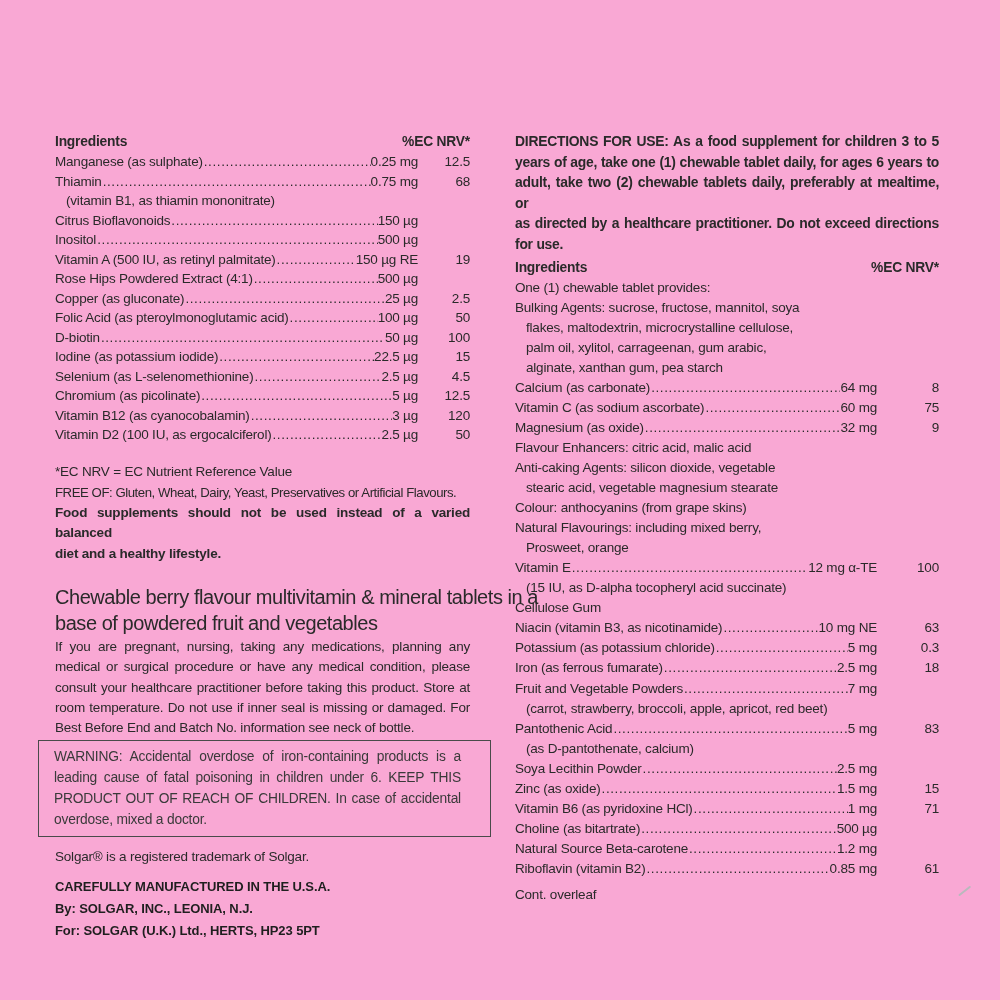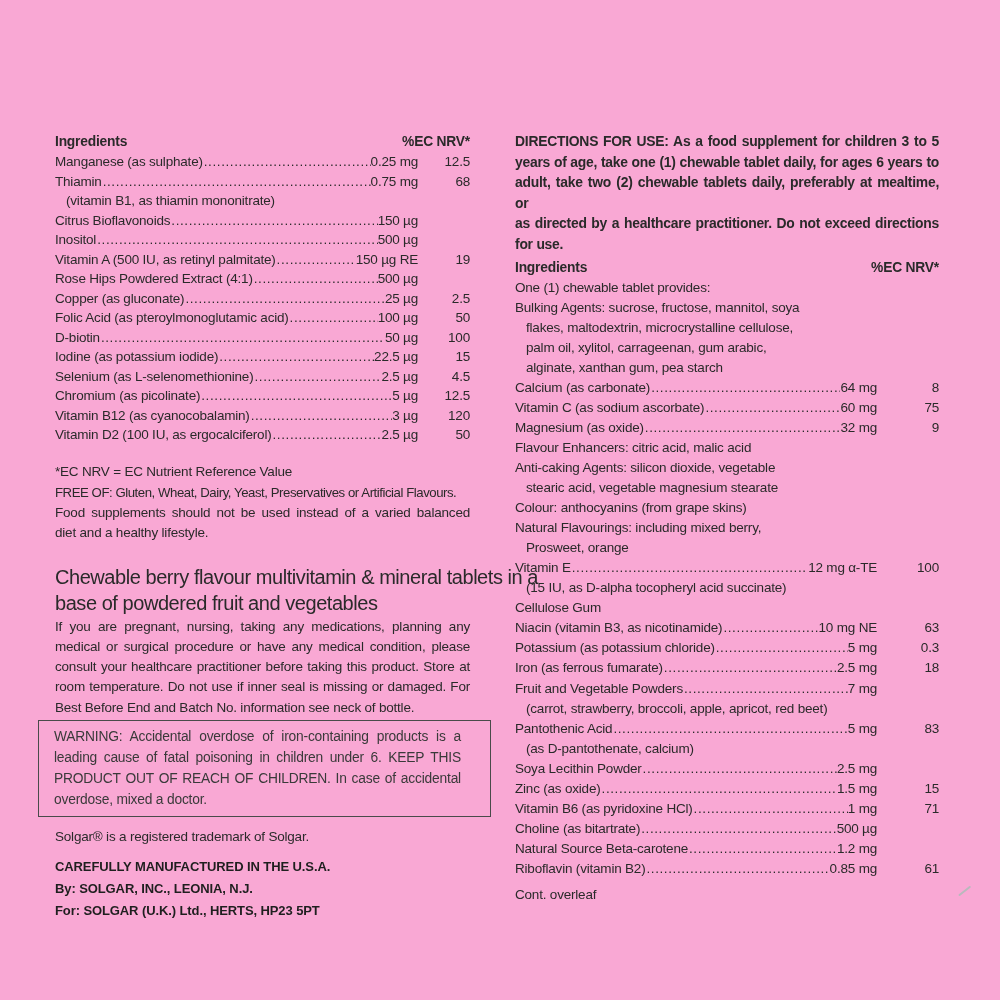--- a/index.html
+++ b/index.html
@@ -34,21 +34,21 @@
   .row.cont{padding-left:11px;}
   .b{font-weight:normal;}
 
   
   .jl{text-align:justify;text-align-last:justify;}
   .jl-last{text-align:left;text-align-last:left;}
   .pl{text-align:left;}
 
   .footnote{margin-top:16px;font-size:13.5px;letter-spacing:-0.2px;height:21px;line-height:21px;}
   .free-of{font-size:13.2px;letter-spacing:-0.45px;height:21px;line-height:21px;white-space:nowrap;}
-  .supp-note{font-size:13.5px;letter-spacing:-0.2px;line-height:20.5px;}
+  .supp-note{font-size:13.5px;letter-spacing:-0.2px;line-height:20.5px;font-weight:bold;}
   .prod-heading{margin-top:20px;font-weight:normal;font-size:20px;letter-spacing:-0.45px;line-height:26px;white-space:nowrap;}
   .advisory{margin-top:1px;font-size:13.5px;letter-spacing:-0.2px;line-height:20.3px;}
   .warnbox{margin-top:2px;margin-left:-17px;width:407px;
            border:1.5px solid #4a4a4a;padding:5px 29px 6px 15px;
            font-size:13.8px;letter-spacing:-0.2px;line-height:21px;color:#3a3a3a;}
   .trademark{margin-top:9px;font-size:13.5px;letter-spacing:-0.2px;height:21px;line-height:21px;}
   .mfg{margin-top:9px;font-weight:bold;font-size:13px;letter-spacing:-0.1px;line-height:21.8px;color:#1f1f1f;}
 
   .directions{font-weight:bold;font-size:13.9px;letter-spacing:-0.25px;line-height:20.6px;}
   .col-right .hdr{margin-top:2px;}

